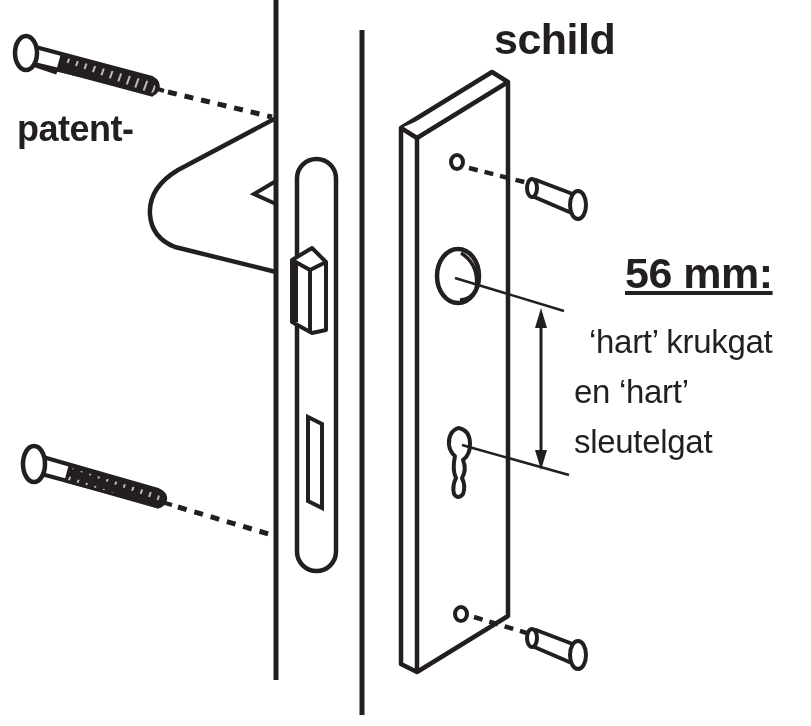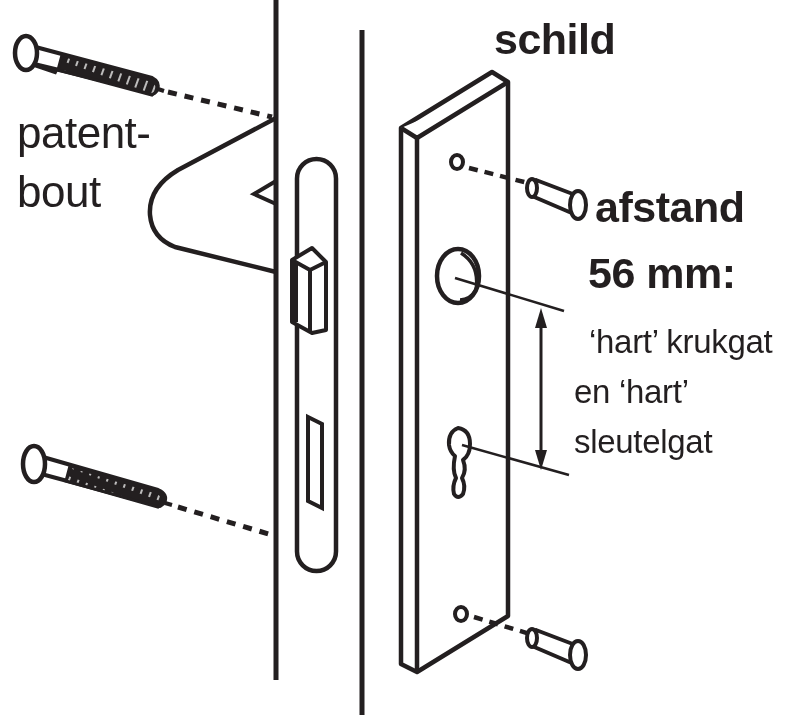--- a/index.html
+++ b/index.html
@@ -1,20 +1,20 @@
 <!DOCTYPE html>
 <html><head>
   <meta charset="utf-8">
   <style>
     html, body { margin: 0; padding: 0; background: #ffffff; }
     body { width: 811px; height: 726px; position: relative; overflow: hidden; }
     .canvas { position: absolute; left: 0; top: 0; width: 811px; height: 726px; }
     svg.art { position: absolute; left: 0; top: 0; }
     .lbl { position: absolute; color: #231f20; font-family: "Liberation Sans", "DejaVu Sans", sans-serif; white-space: nowrap; line-height: 1; }
-    .lbl-reg { font-weight: normal; font-size: 44px; letter-spacing: -0.5px; }
+    .lbl-reg { font-weight: bold; font-size: 36px; letter-spacing: -0.5px; }
     .lbl-bold { font-weight: bold; font-size: 43px; letter-spacing: -0.5px; }
     .lbl-note { font-weight: normal; font-size: 33px; letter-spacing: -0.3px; }
   </style>
 </head>
 <body>
 
 <div class="canvas">
 
   <svg class="art" width="811" height="726" viewBox="0 0 811 726">
     <defs>
@@ -97,24 +97,22 @@
     </g>
 
     <g fill="#231f20" stroke="#231f20">
       <line x1="541" y1="318" x2="541" y2="461" stroke-width="3"></line>
       <path d="M541 308 L535 328 L547 328 Z" stroke="none"></path>
       <path d="M541 470 L535 450 L547 450 Z" stroke="none"></path>
     </g>
   </svg>
 
   <div class="lbl lbl-reg" style="left:17px; top:111px;">patent-</div>
-  <div class="lbl lbl-reg" style="left:17px; top:170px;">bout</div>
 
   <div class="lbl lbl-bold" style="left:470px; top:18px;margin-left:24px;">schild</div>
 
-  <div class="lbl lbl-bold" style="left:595px; top:186px;">afstand</div>
-  <div class="lbl lbl-bold" style="left:588px; top:252px;">56 mm:</div>
+  <div class="lbl lbl-bold" style="left:625px; top:252px;text-decoration:underline;">56 mm:</div>
 
   <div class="lbl lbl-note" style="left:556px; top:325px;margin-left:33px;">‘hart’ krukgat</div>
   <div class="lbl lbl-note" style="left:574px; top:375px;text-align:right;">en ‘hart’</div>
   <div class="lbl lbl-note" style="left:574px; top:425px;">sleutelgat</div>
 
 </div>
 
 </body></html>

